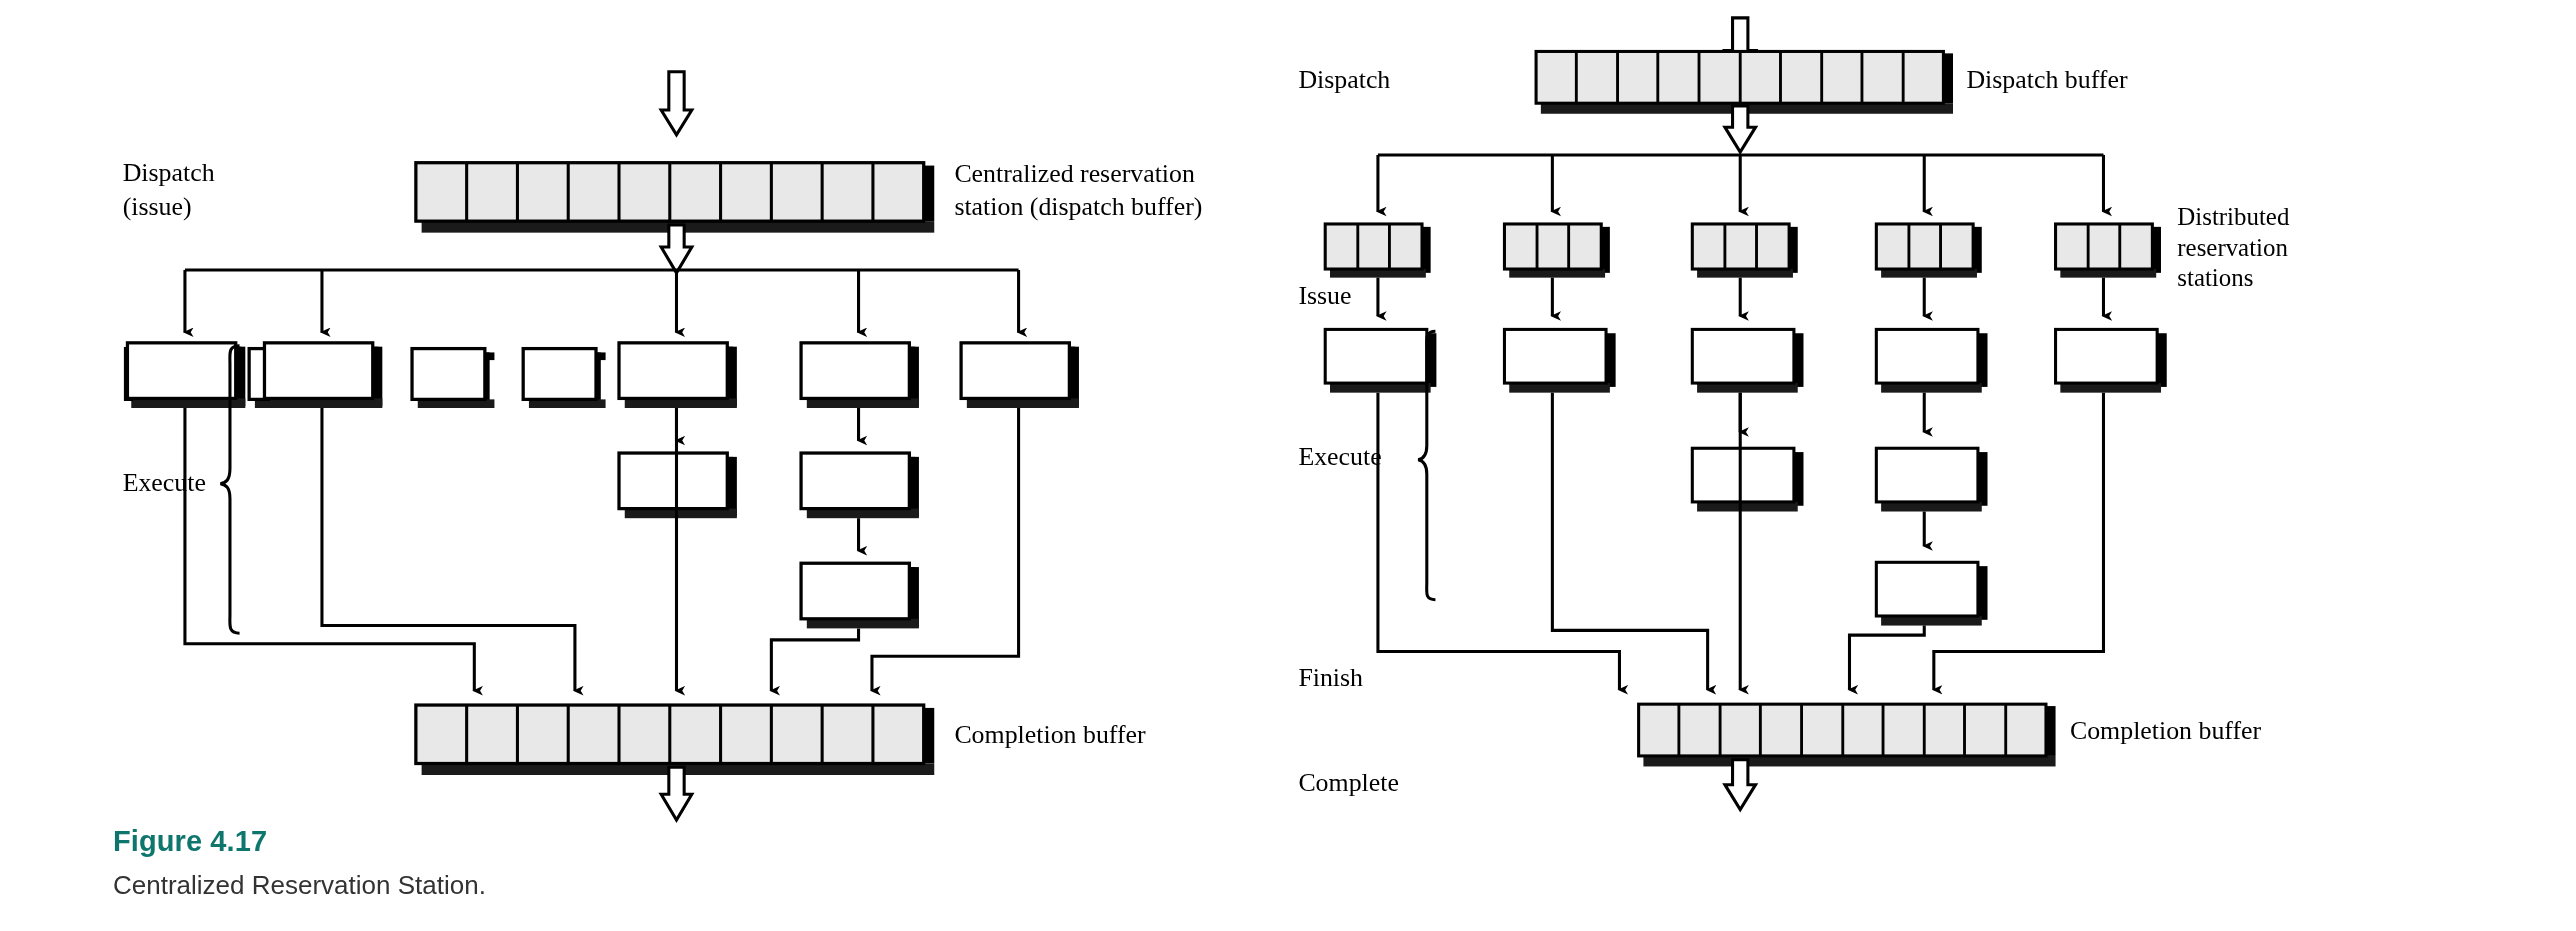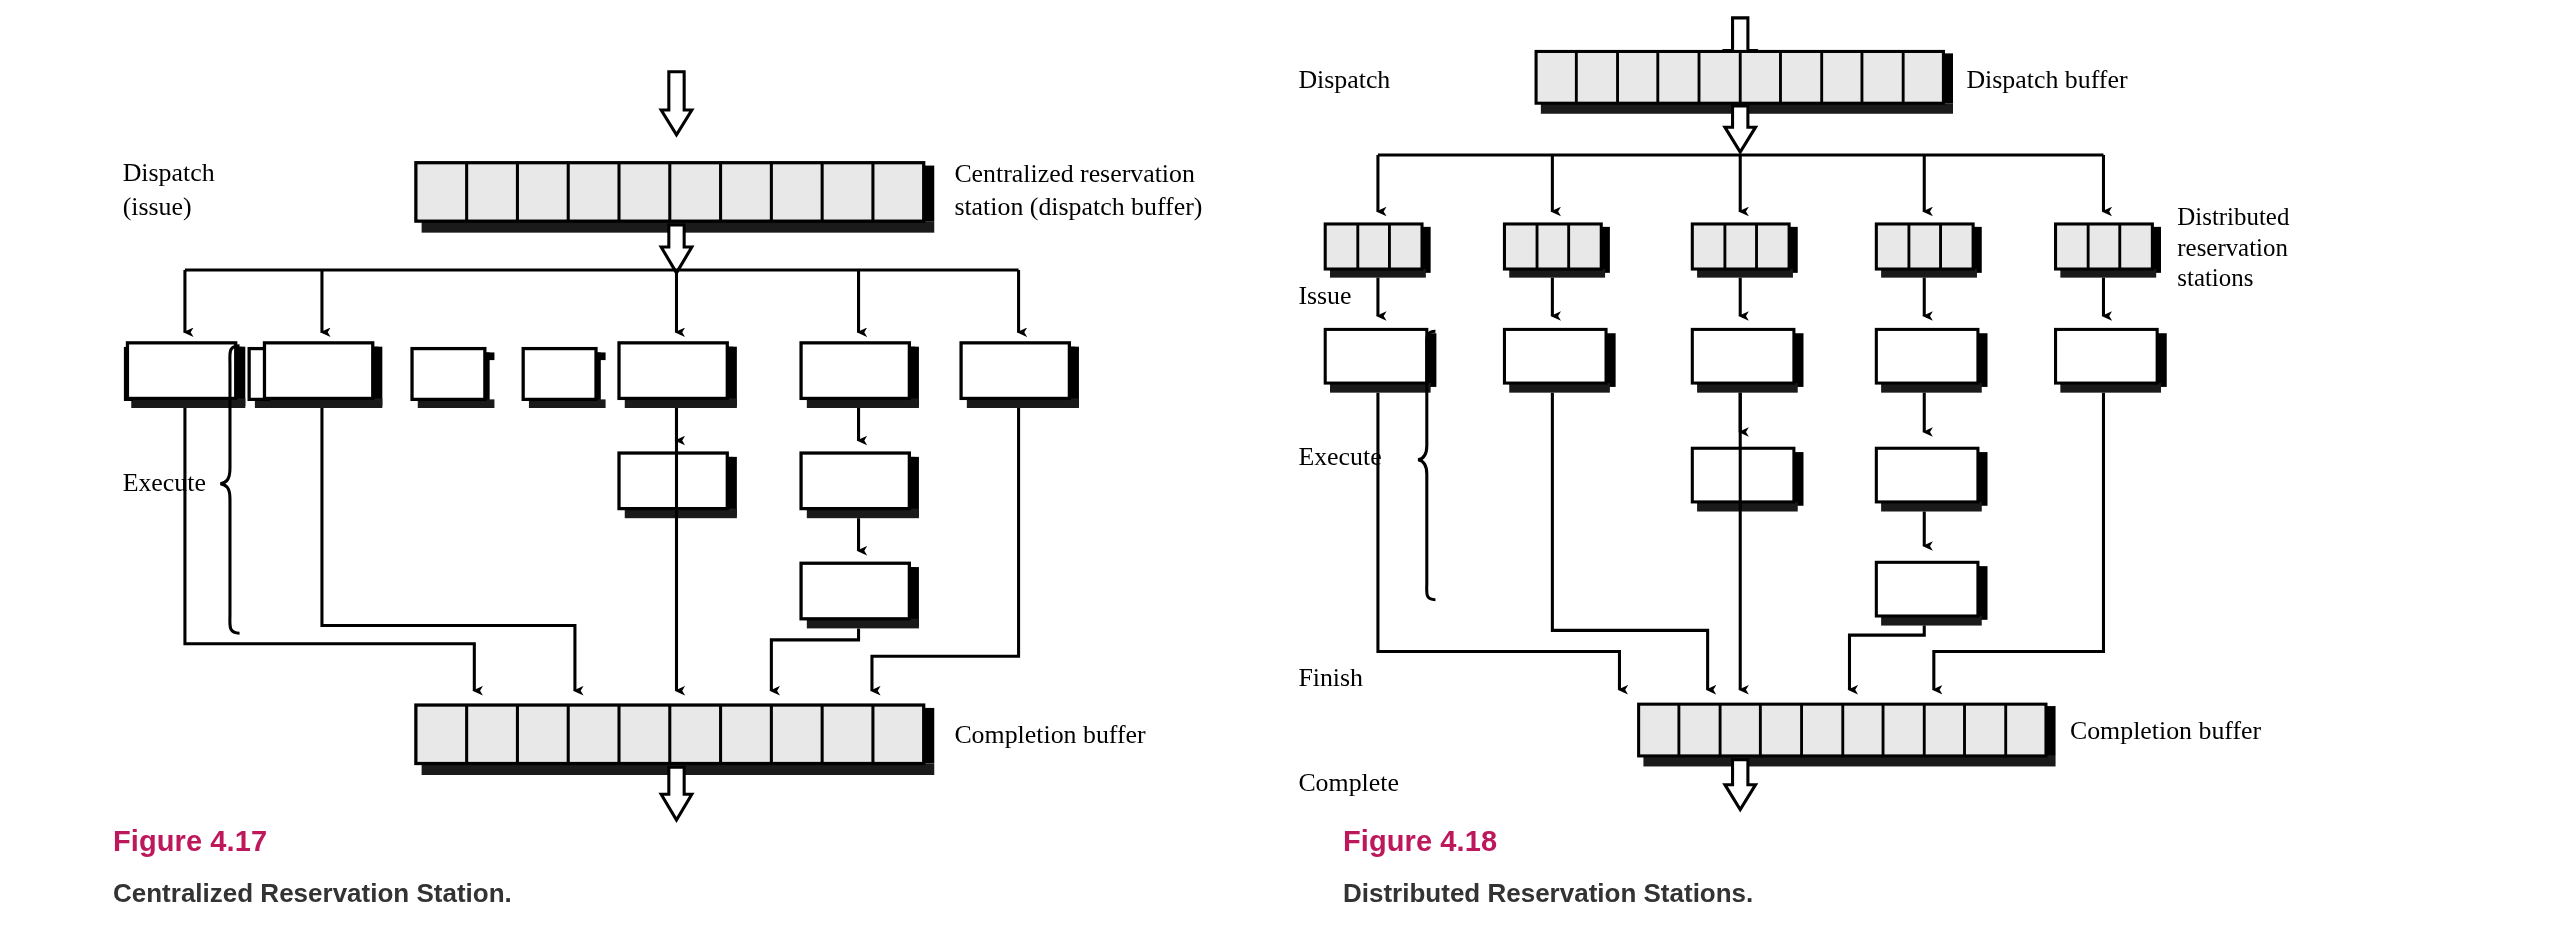--- a/index.html
+++ b/index.html
@@ -4,23 +4,23 @@
 <style>
   html,body{margin:0;padding:0;background:#ffffff;}
   body{width:2576px;height:932px;position:relative;overflow:hidden;
        font-family:"Liberation Serif",serif;color:#000;}
   .fig{position:absolute;top:12px;}
   #fig417{left:0;width:1284px;height:932px;}
   #fig418{left:1284px;width:1292px;height:932px;}
   svg{display:block;}
   .cap{position:absolute;}
   .cap-title{font-family:"Liberation Sans",sans-serif;font-weight:bold;
-             font-size:29px;letter-spacing:0.1px;color:#be185d;}
-  .cap-sub{font-family:"Liberation Sans",sans-serif;font-weight:bold;
-           font-size:26px;color:#333;margin-top:20px;}
+             font-size:29px;letter-spacing:0.1px;color:#0f766e;}
+  .cap-sub{font-family:"Liberation Sans",sans-serif;font-weight:normal;
+           font-size:26px;color:#333;margin-top:12px;}
   text{font-family:"Liberation Serif",serif;fill:#000;}
   .lbl{font-size:27px;}
   .lbl-sm{font-size:26px;}
 </style>
 </head>
 <body>
 
 <div class="fig" id="fig417">
   <svg width="1284" height="815" viewBox="0 0 1340 850">
     <defs>
@@ -392,18 +392,14 @@
 
     <text class="lbl" x="712" y="79">Dispatch buffer</text>
 
     <text class="lbl-sm" x="932" y="222">Distributed</text>
     <text class="lbl-sm" x="932" y="254">reservation</text>
     <text class="lbl-sm" x="932" y="286">stations</text>
 
     <text class="lbl" x="820" y="758">Completion buffer</text>
   </svg>
 
-  <div class="cap" style="left:59px;top:813px;">
-    <div class="cap-title">Figure 4.18</div>
-    <div class="cap-sub">Distributed Reservation Stations.</div>
-  </div>
 </div>
 
 
 </body></html>

